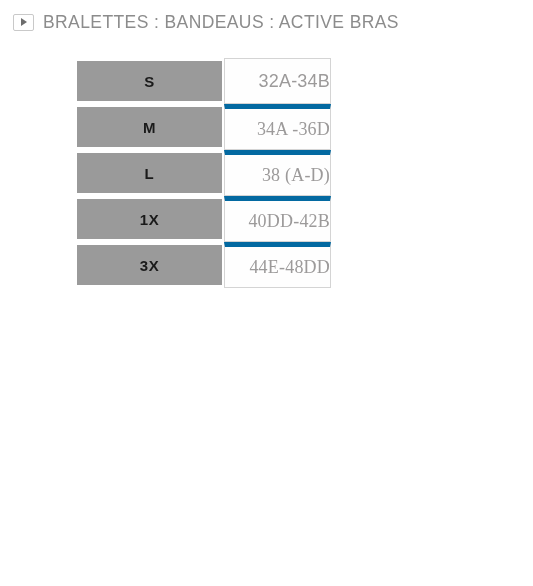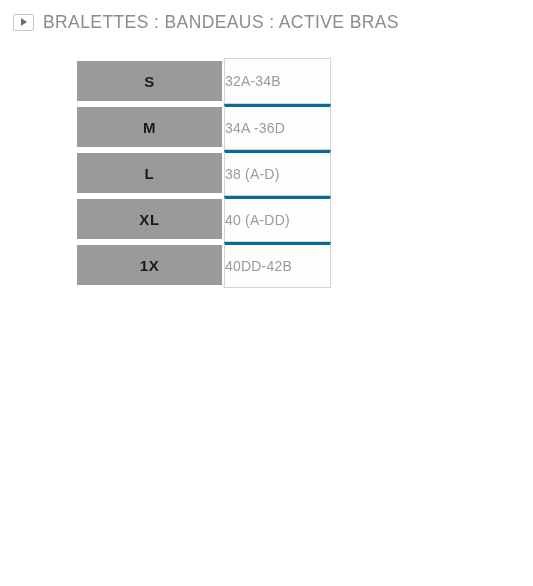--- a/index.html
+++ b/index.html
@@ -92,32 +92,33 @@
     border-left: 0;
     border-right: 2px solid #ffffff;
     padding: 0;
   }
 
   .range-cell {
     width: 105px;
     height: 40px;
     background: #fefefe;
     color: #9c9a9a;
-    text-align: left;
+    text-align: right;
     vertical-align: middle;
-    font-size: 14px;
+    font-size: 18px;
     letter-spacing: 0.2px;
     border: 1px solid #d4d4d4;
     border-top-width: 1px;
     border-bottom-width: 1px;
     padding: 0;
   }
 
   tr:not(:first-child) .range-cell {
-    border-top: 3px solid #0369a1;
+    border-top: 5px solid #0369a1;
+    font-family: Liberation Serif, serif;
   }
 </style>
 </head>
 <body>
 
 <div class="page">
 
   <div class="header">
     <span class="expand-icon">
       <span class="tri"></span>
@@ -133,23 +134,23 @@
         </tr>
         <tr>
           <td class="size-cell">M</td>
           <td class="range-cell">34A -36D</td>
         </tr>
         <tr>
           <td class="size-cell">L</td>
           <td class="range-cell">38 (A-D)</td>
         </tr>
         <tr>
-          <td class="size-cell">XL</td>
-          <td class="range-cell">40 (A-DD)</td>
+          <td class="size-cell">1X</td>
+          <td class="range-cell">40DD-42B</td>
         </tr>
         <tr>
-          <td class="size-cell">1X</td>
-          <td class="range-cell">40DD-42B</td>
+          <td class="size-cell">3X</td>
+          <td class="range-cell">44E-48DD</td>
         </tr>
       </tbody>
   </table>
 
 </div>
 
 </body></html>

